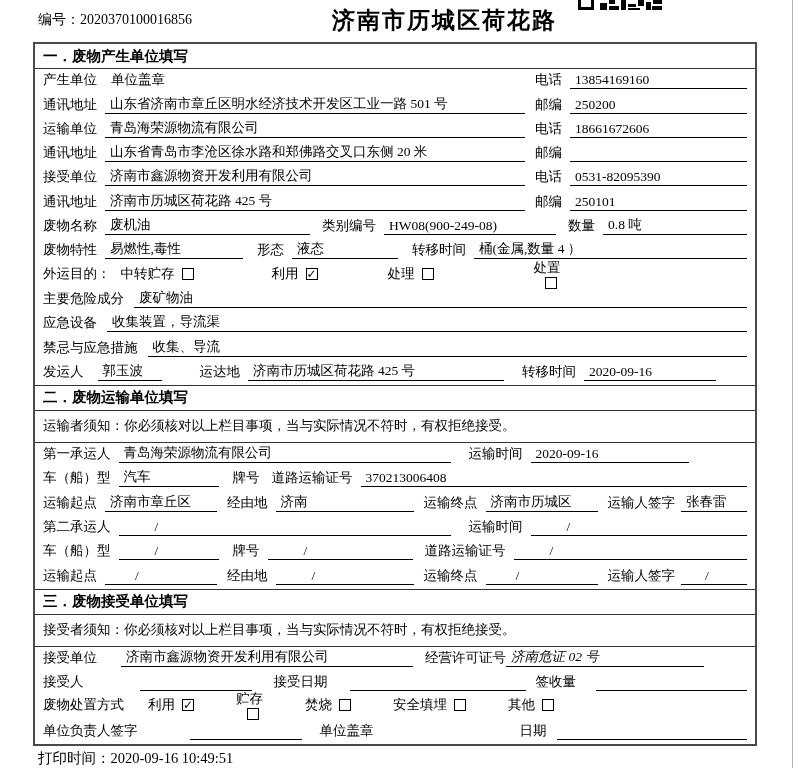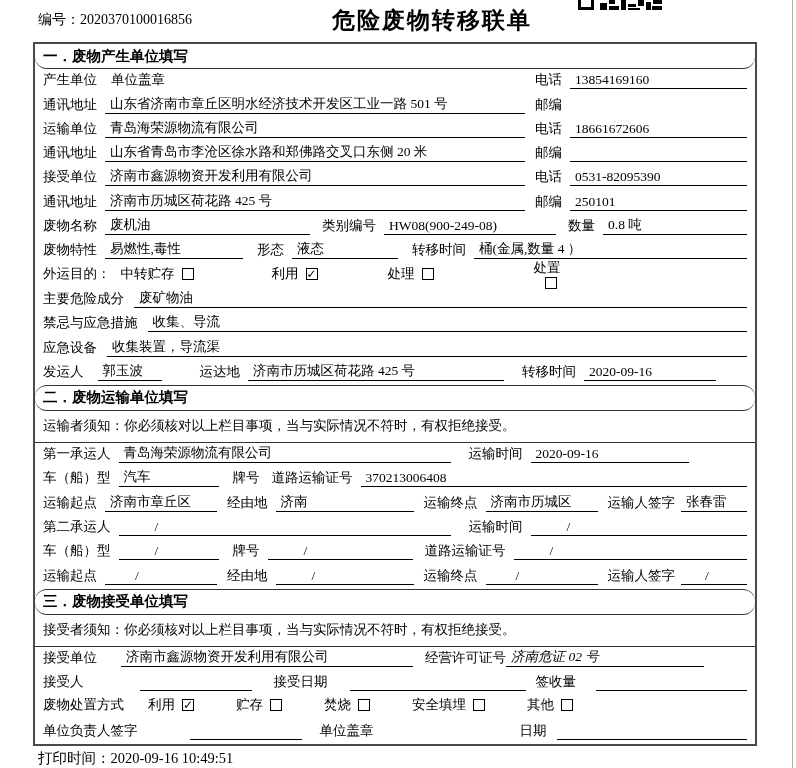--- a/index.html
+++ b/index.html
@@ -5,21 +5,21 @@
   html,body{margin:0;padding:0;background:#fff;}
   .page{position:relative;width:796px;height:768px;background:#ffffff;overflow:hidden;
         font-family:"Liberation Serif","DejaVu Serif",serif;color:#000;font-size:13.5px;}
   .docno{position:absolute;left:38px;top:11px;font-size:14px;white-space:nowrap;}
   .doctitle{position:absolute;left:332px;top:5px;font-size:23px;font-weight:bold;letter-spacing:2px;white-space:nowrap;}
   .qr{position:absolute;left:578px;top:0;width:86px;height:10px;}
   .edge{position:absolute;left:792px;top:0;width:1px;height:768px;background:#b3b3b3;}
   .tbl{position:absolute;left:33px;top:42px;width:724px;height:704px;border:2px solid #4a4a4a;
        box-sizing:border-box;display:flex;flex-direction:column;background:#fff;}
   .sec{flex:0 0 24px;display:flex;align-items:center;padding:0 8px;font-weight:bold;font-size:14.5px;
-       border-bottom:1.5px solid #333;border-radius:12px;}
+       border-bottom:1.5px solid #333;}
   .sec.mid{border-top:1.5px solid #333;}
   .notice{flex:0 0 31px;display:flex;align-items:center;padding:0 8px;border-bottom:1px solid #333;}
   .row{flex:1 1 0;display:flex;align-items:flex-end;padding:0 8px 4px 8px;box-sizing:border-box;min-height:0;}
   .lb{white-space:nowrap;flex:0 0 auto;}
   .f{border-bottom:1px solid #000;padding:0 5px 0 5px;white-space:nowrap;box-sizing:border-box;
      flex:0 0 auto;overflow:hidden;}
   .fx{flex:1 1 auto;}
   .sl{padding-left:36px;}
   .rg{margin-left:auto;flex:0 0 212px;display:flex;align-items:flex-end;}
   .rg .lb{margin-right:8px;}
@@ -32,21 +32,21 @@
 </style>
 </head>
 <body>
 
 <div class="page">
 
   <div class="docno">
     <span>编号：</span><span>2020370100016856</span>
   </div>
 
-  <div class="doctitle">危险废物转移联单</div>
+  <div class="doctitle">济南市历城区荷花路</div>
 
   <svg class="qr" viewBox="0 0 86 10" aria-hidden="true">
     <rect x="0" y="0" width="3" height="10" fill="#000"></rect>
       <rect x="13" y="0" width="3" height="10" fill="#000"></rect>
     <rect x="0" y="7" width="16" height="3" fill="#000"></rect>
       <rect x="22" y="3" width="7" height="7" fill="#000"></rect>
     <rect x="31" y="0" width="6" height="4" fill="#000"></rect>
       <rect x="31" y="6" width="10" height="4" fill="#000"></rect>
     <rect x="43" y="0" width="5" height="10" fill="#000"></rect>
       <rect x="50" y="4" width="8" height="3" fill="#000"></rect>
@@ -70,20 +70,21 @@
         <span class="lb">电话</span>
         <span class="f">13854169160</span>
       </span>
     </div>
 
     <div class="row">
       <span class="lb">通讯地址</span>
       <span class="f fx" style="margin-left:8px;margin-right:10px;">山东省济南市章丘区明水经济技术开发区工业一路 501 号</span>
       <span class="rg">
         <span class="lb">邮编</span>
+        <span class="f">250200</span>
       </span>
     </div>
 
     <div class="row">
       <span class="lb">运输单位</span>
       <span class="f fx" style="margin-left:8px;margin-right:10px;">青岛海荣源物流有限公司</span>
       <span class="rg">
         <span class="lb">电话</span>
         <span class="f">18661672606</span>
       </span>
@@ -161,27 +162,27 @@
           </span>
       </span>
     </div>
 
     <div class="row">
       <span class="lb">主要危险成分</span>
       <span class="f fx" style="margin-left:10px;">废矿物油</span>
     </div>
 
     <div class="row">
+      <span class="lb">应急设备</span>
+      <span class="f fx" style="margin-left:10px;">收集装置，导流渠</span>
+    </div>
+
+    <div class="row">
       <span class="lb">禁忌与应急措施</span>
       <span class="f fx" style="margin-left:10px;">收集、导流</span>
-    </div>
-
-    <div class="row">
-      <span class="lb">应急设备</span>
-      <span class="f fx" style="margin-left:10px;">收集装置，导流渠</span>
     </div>
 
     <div class="row">
       <span class="lb">发运人</span>
       <span class="f" style="width:64px;margin-left:14px;">郭玉波</span>
       <span class="lb" style="margin-left:38px;">运达地</span>
       <span class="f" style="width:256px;margin-left:8px;">济南市历城区荷花路 425 号</span>
       <span class="lb" style="margin-left:18px;">转移时间</span>
       <span class="f" style="width:132px;margin-left:8px;">2020-09-16</span>
     </div>
@@ -262,21 +263,21 @@
     </div>
 
     <div class="row" style="align-items:center;">
       <span class="lb">废物处置方式</span>
       <span class="opt" style="margin-left:24px;">
         <span>利用</span>
         <span class="cb">
             <span>✓</span>
           </span>
       </span>
-      <span class="opt" style="margin-left:42px;">
+      <span class="opt" style="margin-left:42px;flex-direction:column;">
         <span>贮存</span>
         <span class="cb">
             <span></span>
           </span>
       </span>
       <span class="opt" style="margin-left:42px;">
         <span>焚烧</span>
         <span class="cb">
             <span></span>
           </span>

